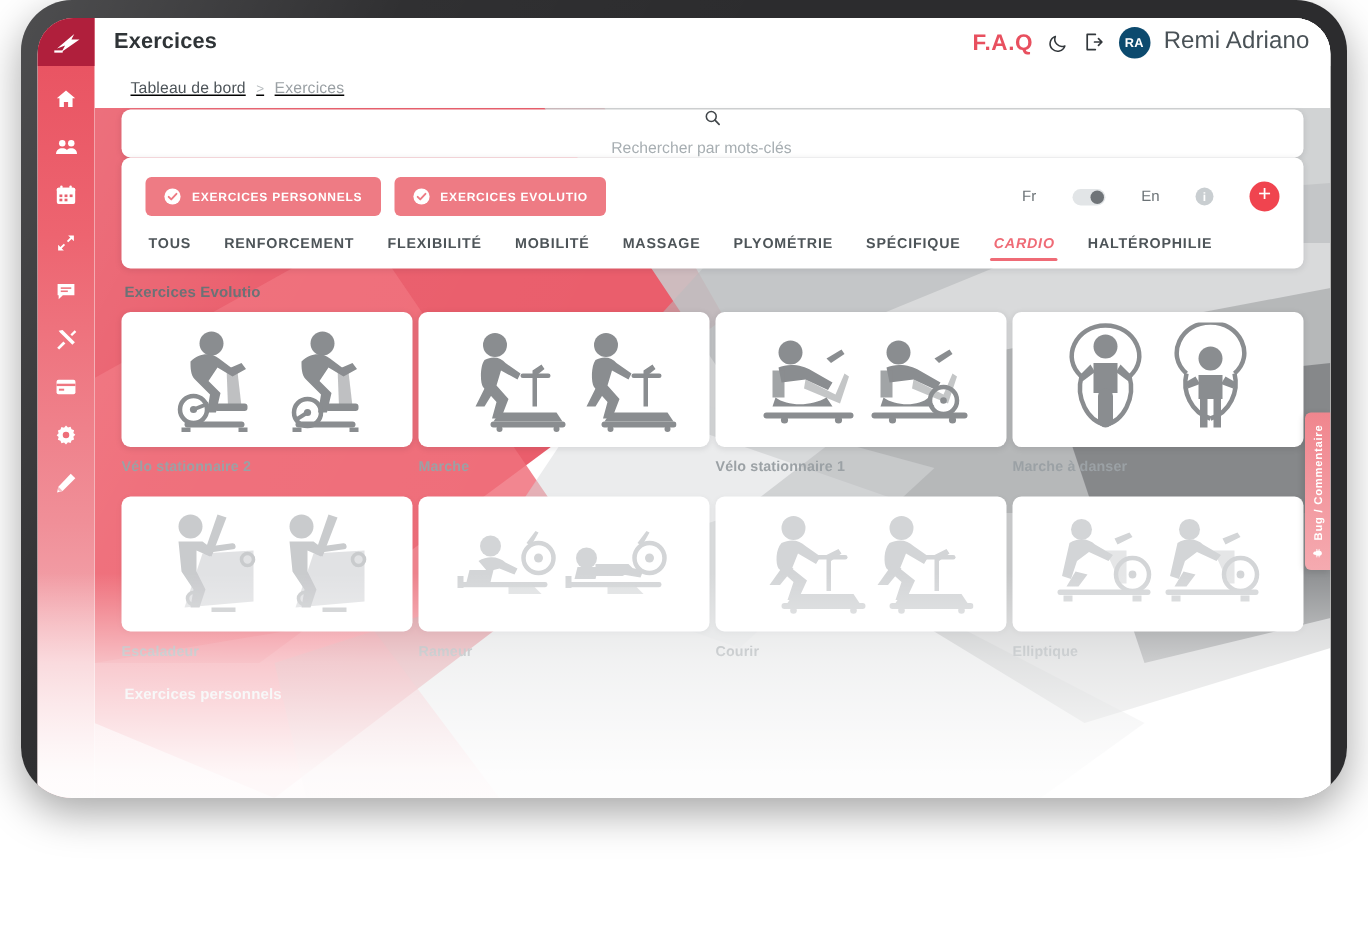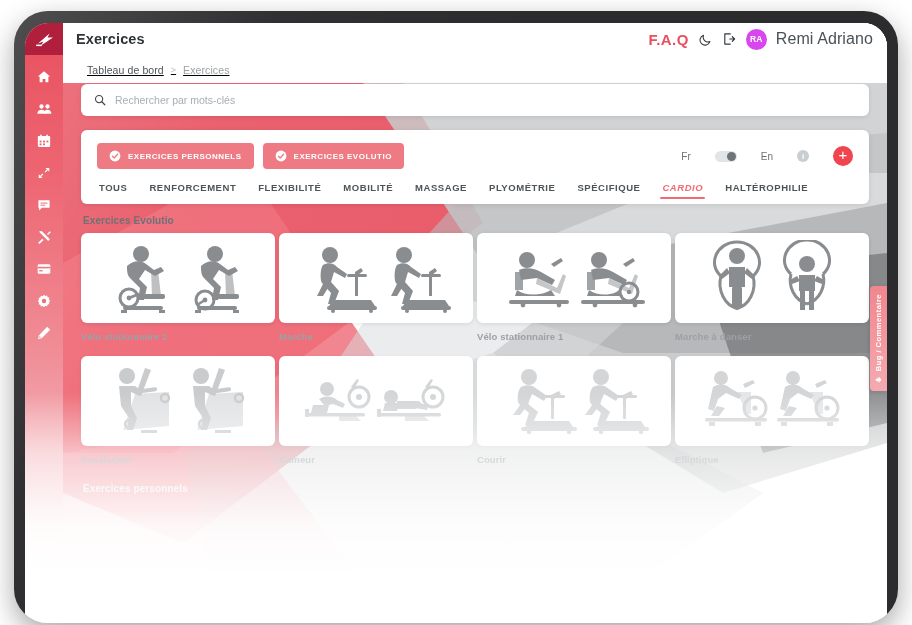--- a/index.html
+++ b/index.html
@@ -6,22 +6,22 @@
   html, body {
     width: 912px; height: 625px;
     background: #ffffff;
     font-family: "Liberation Sans", sans-serif;
     overflow: hidden;
   }
 
   
   #device-frame {
     position: absolute;
-    left: 14px; top: 11px;
-    width: 884px; height: 612px;
+    left: 14px; top: 0;
+    width: 884px; height: 532px;
     background: #2c2c2e;
     border-radius: 34px;
     box-shadow: 0 10px 28px rgba(0,0,0,0.35);
     overflow: hidden;
   }
   #device-frame::after{
     content:"";
     position:absolute; left:0; top:0; right:0; bottom:0;
     border-radius:34px;
     background: linear-gradient(118deg, rgba(255,255,255,0.16) 0%, rgba(255,255,255,0.02) 22%, rgba(255,255,255,0) 44%);
@@ -75,40 +75,40 @@
     height: 32px; background: #fff;
     display: flex; align-items: center; justify-content: space-between;
     padding: 0 14px 0 13px;
   }
   #page-title { font-size: 14.5px; font-weight: 700; color: #2f3437; letter-spacing: .1px; }
   #topbar-right { display: flex; align-items: center; gap: 9px; }
   .faq-link { font-size: 15px; font-weight: 700; color: #e8505f; letter-spacing: .4px; cursor: pointer; }
   .tb-icon { width: 15px; height: 15px; display: flex; align-items: center; justify-content: center; cursor: pointer; color: #3c4043; }
   .avatar {
     width: 21px; height: 21px; border-radius: 50%;
-    background: #d946ef; color: #fff;
+    background: #0c4a6e; color: #fff;
     font-size: 8.5px; font-weight: 700; letter-spacing: .2px;
     display: flex; align-items: center; justify-content: center;
   }
   .user-name { font-size: 16px; color: #4a5257; letter-spacing: .1px; }
 
   
   #content { position: relative; z-index: 20; padding: 0 18px; }
 
   #breadcrumb { display: flex; align-items: center; gap: 7px; padding: 9px 4px 8px 6px; font-size: 10.5px; text-decoration: underline; }
   .crumb { color: #4d5459; cursor: pointer; letter-spacing: .1px; }
   .crumb.muted { color: #9aa0a4; }
   .crumb-sep { color: #b6bbbe; font-size: 9px; }
 
   
   #search-bar {
     background: #fff; border-radius: 6px; height: 32px;
     display: flex; align-items: center; gap: 9px; padding: 0 13px;
     box-shadow: 0 1px 4px rgba(20,20,30,0.10);
-    margin-bottom: 14px;
+    flex-direction: column;
   }
   #search-bar input {
     flex: 1; border: 0; outline: 0; background: transparent;
     font-family: inherit; font-size: 10.5px; color: #3c4043;
   }
   #search-bar input::placeholder { color: #a7aeb2; }
 
   
   #panel {
     background: #fff; border-radius: 6px;

